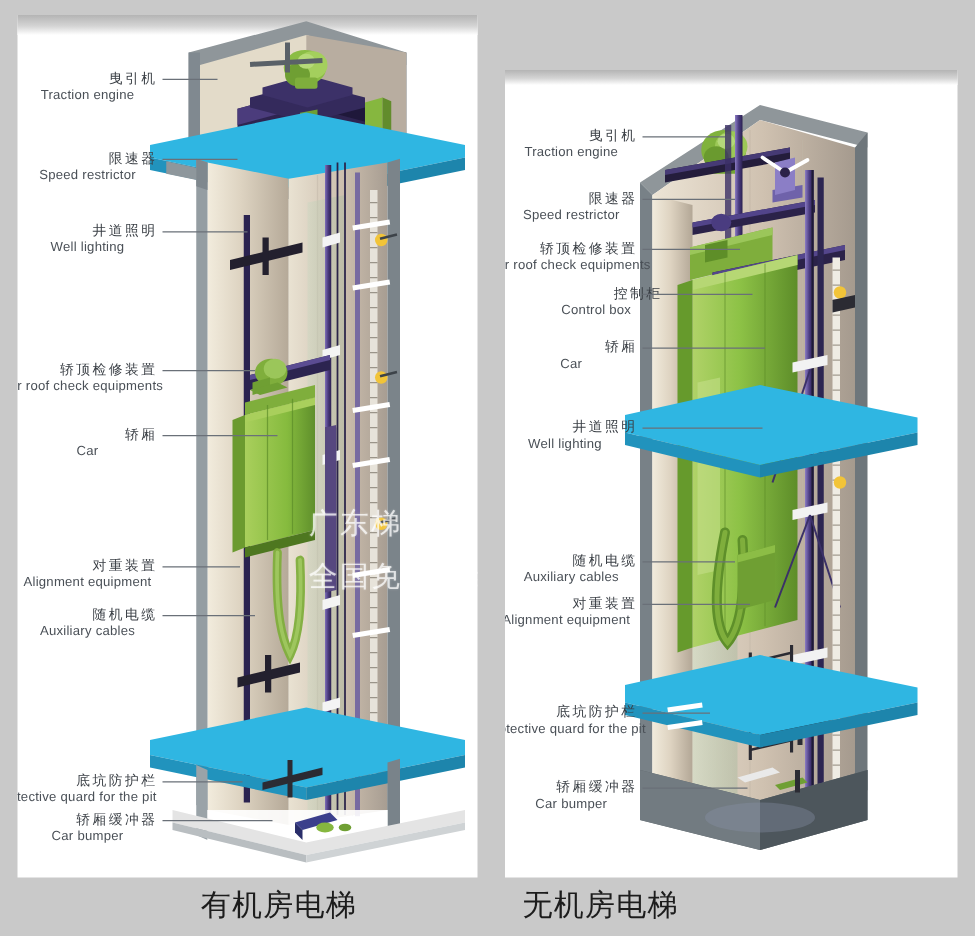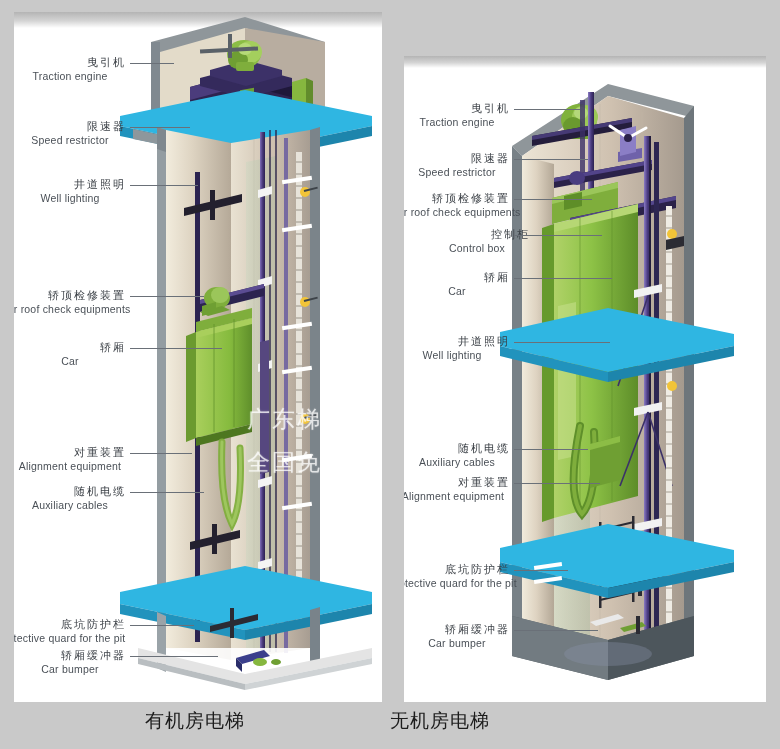--- a/index.html
+++ b/index.html
@@ -21,24 +21,25 @@
   #panel-left{left:14px;top:12px;width:368px;height:690px;}
   #panel-left .panel-shadow{left:0;top:0;width:368px;height:16px;}
   #panel-right{left:404px;top:56px;width:362px;height:646px;}
   #panel-right .panel-shadow{left:0;top:0;width:362px;height:12px;}
 
   .panel-inner{position:absolute;inset:0;overflow:hidden;}
 
   
   .caption{
     position:absolute;
-    font-size:19px;color:#1c1c1c;
+    font-size:24px;color:#1c1c1c;
     letter-spacing:1px;
     white-space:nowrap;
     font-family:"DejaVu Sans","Liberation Sans",sans-serif;
+    padding-left:28px;
   }
   #caption-left{left:0;top:708px;width:390px;text-align:center;}
   #caption-right{left:390px;top:708px;width:390px;text-align:left;}
 
   
   .callout{position:absolute;white-space:nowrap;}
   .callout .cn{
     display:block;
     font-size:11px;color:#3a3f45;
     letter-spacing:2px;

